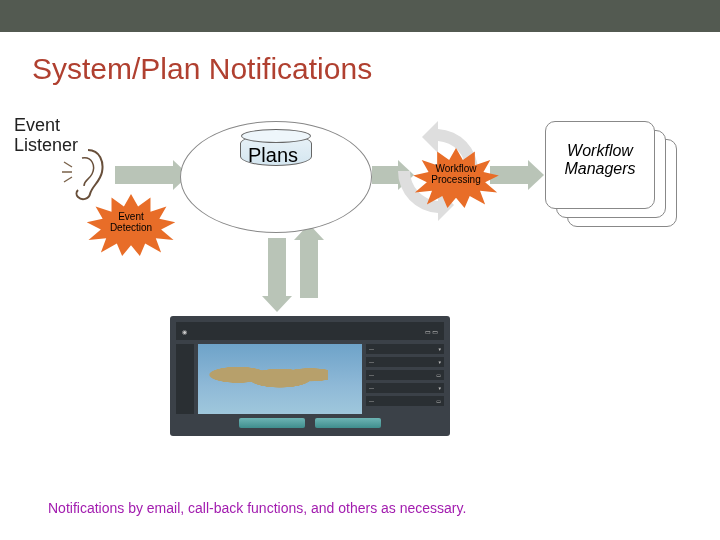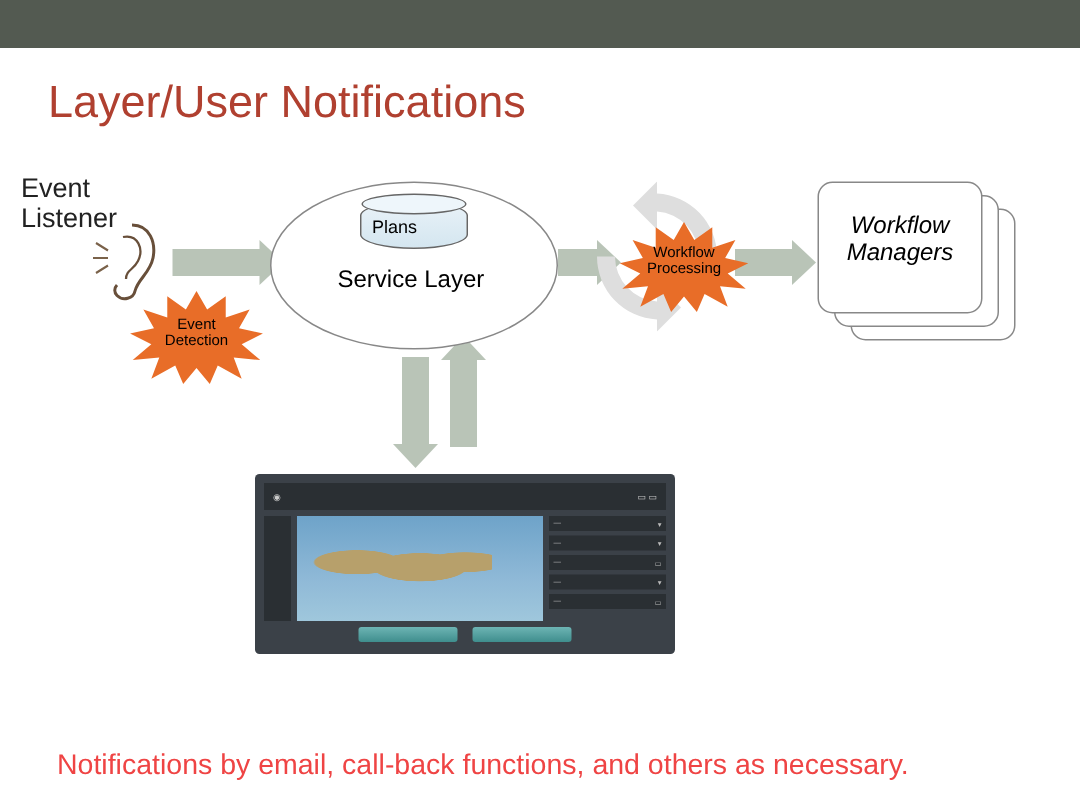--- a/index.html
+++ b/index.html
@@ -70,21 +70,21 @@
     width: 68px;
     height: 12px;
     border: 1px solid #666;
     border-radius: 50%;
     background: #eef6fb;
   }
   .plans-label {
     position: absolute;
     top: 58px;
     left: 248px;
-    font-size: 12px;
+    font-size: 20px;
     z-index: 3;
   }
   .service-layer-label {
     position: absolute;
     top: 92px;
     left: 225px;
     font-size: 16px;
   }
   .cycle {
     position: absolute;
@@ -238,30 +238,30 @@
   }
   .sp-btn {
     width: 66px;
     height: 10px;
     background: linear-gradient(#6db4b4, #3f8e8d);
     border-radius: 2px;
   }
   .footer-text {
     position: absolute;
     top: 500px;
-    left: 38px;
-    font-size: 19px;
-    color: #ef4444;
+    left: 48px;
+    font-size: 14px;
+    color: #a21caf;
   }
 </style>
 </head>
 <body>
 
 <div class="title-bar"></div>
-<h1 class="title">Layer/User Notifications</h1>
+<h1 class="title">System/Plan Notifications</h1>
 
 <div class="stage">
 
   <div class="event-listener-label" style="white-space:pre-line">Event
 Listener</div>
 
   <div class="ear">
     <svg viewBox="0 0 50 55">
       <path d="M30 4 C42 4 46 16 44 26 C42 36 34 40 32 48 C31 53 24 55 20 51 C18 49 18 46 20 44" fill="none" stroke="#684f3a" stroke-width="2"></path>
       <path d="M24 12 C34 10 38 20 34 28 C31 34 26 34 26 40" fill="none" stroke="#684f3a" stroke-width="1.5"></path>
@@ -271,21 +271,20 @@
 
   <div class="arrow h" style="top:80px; left:115px; width:60px"></div>
   <div class="arrow h" style="top:80px; left:372px; width:28px"></div>
   <div class="arrow h" style="top:80px; left:490px; width:40px"></div>
   <div class="arrow v" style="top:152px; left:268px; height:60px"></div>
   <div class="arrow v up" style="top:152px; left:300px; height:60px"></div>
 
   <div class="service-ellipse"></div>
   <div class="plans-cyl"></div>
   <div class="plans-label">Plans</div>
-  <div class="service-layer-label">Service Layer</div>
 
   <div class="cycle">
     <svg viewBox="0 0 100 100">
       <path d="M50 8 A42 42 0 0 1 90 50 L78 50 A30 30 0 0 0 50 20 L50 32 L34 16 L50 0 Z" fill="#dedede"></path>
       <path d="M50 92 A42 42 0 0 1 10 50 L22 50 A30 30 0 0 0 50 80 L50 68 L66 84 L50 100 Z" fill="#dedede"></path>
     </svg>
   </div>
 
   <div class="workflow-manager-stack">
     <div class="wm-card c1"></div>

